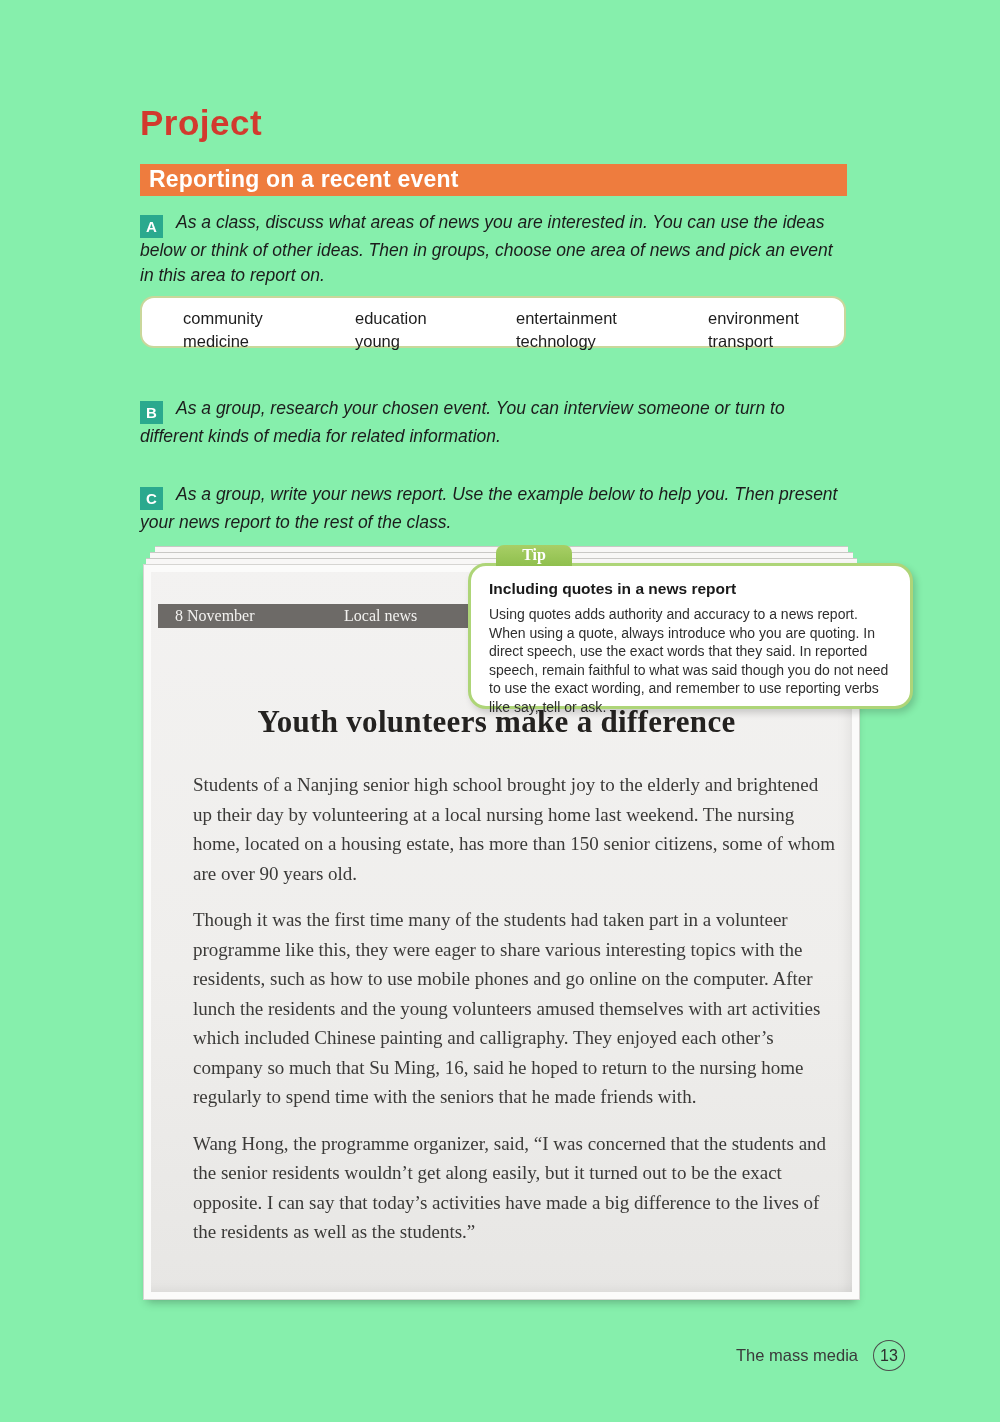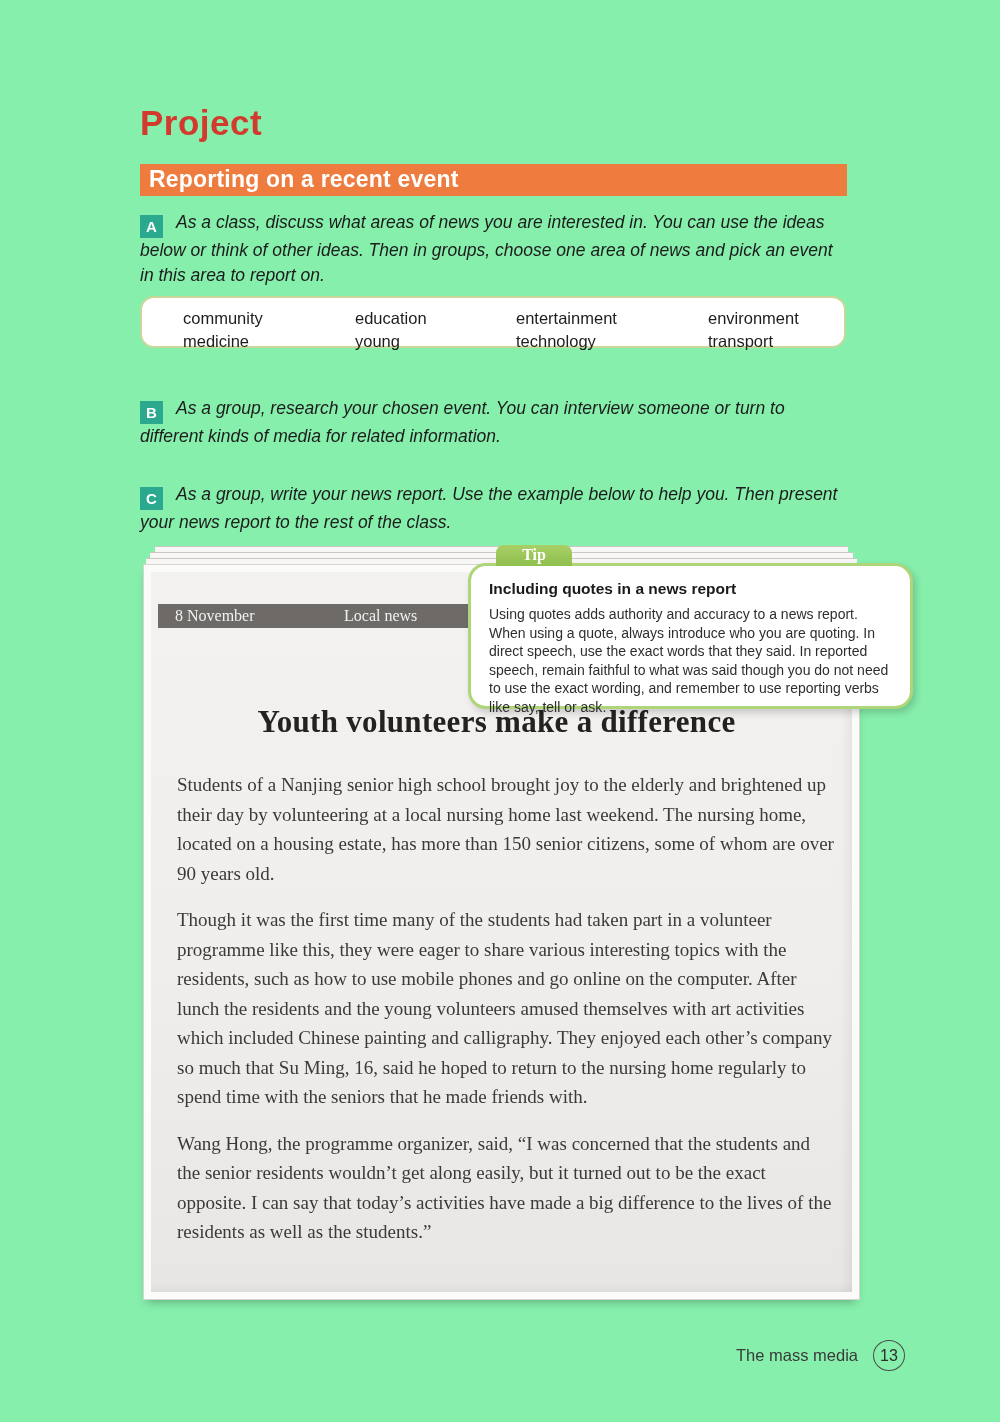--- a/index.html
+++ b/index.html
@@ -76,21 +76,21 @@
     position: absolute; left: 0; right: 10px; top: 140px;
     text-align: center;
     font-family: "Liberation Serif", serif; font-weight: 700;
     font-size: 31px; color: #242220; letter-spacing: 0.3px;
   }
   .article {
     position: absolute; left: 34px; top: 206px; width: 660px;
     font-family: "Liberation Serif", serif; font-size: 19px;
     line-height: 29.5px; color: #3b3a38;
   }
-  .article p { margin-bottom: 17px; }
+  .article p { margin-bottom: 17px; margin-left: 16px; }
 
   
   .tip {
     position: absolute; left: 468px; top: 563px; width: 445px; height: 146px;
     background: #ffffff; border: 3px solid #aed578; border-radius: 18px;
     box-shadow: 3px 4px 7px rgba(0,0,0,0.17);
   }
   .tip-tab {
     position: absolute; left: 25px; top: -21px; width: 76px; height: 21px;
     background: linear-gradient(180deg, #a8cf66, #8fbf4d);

